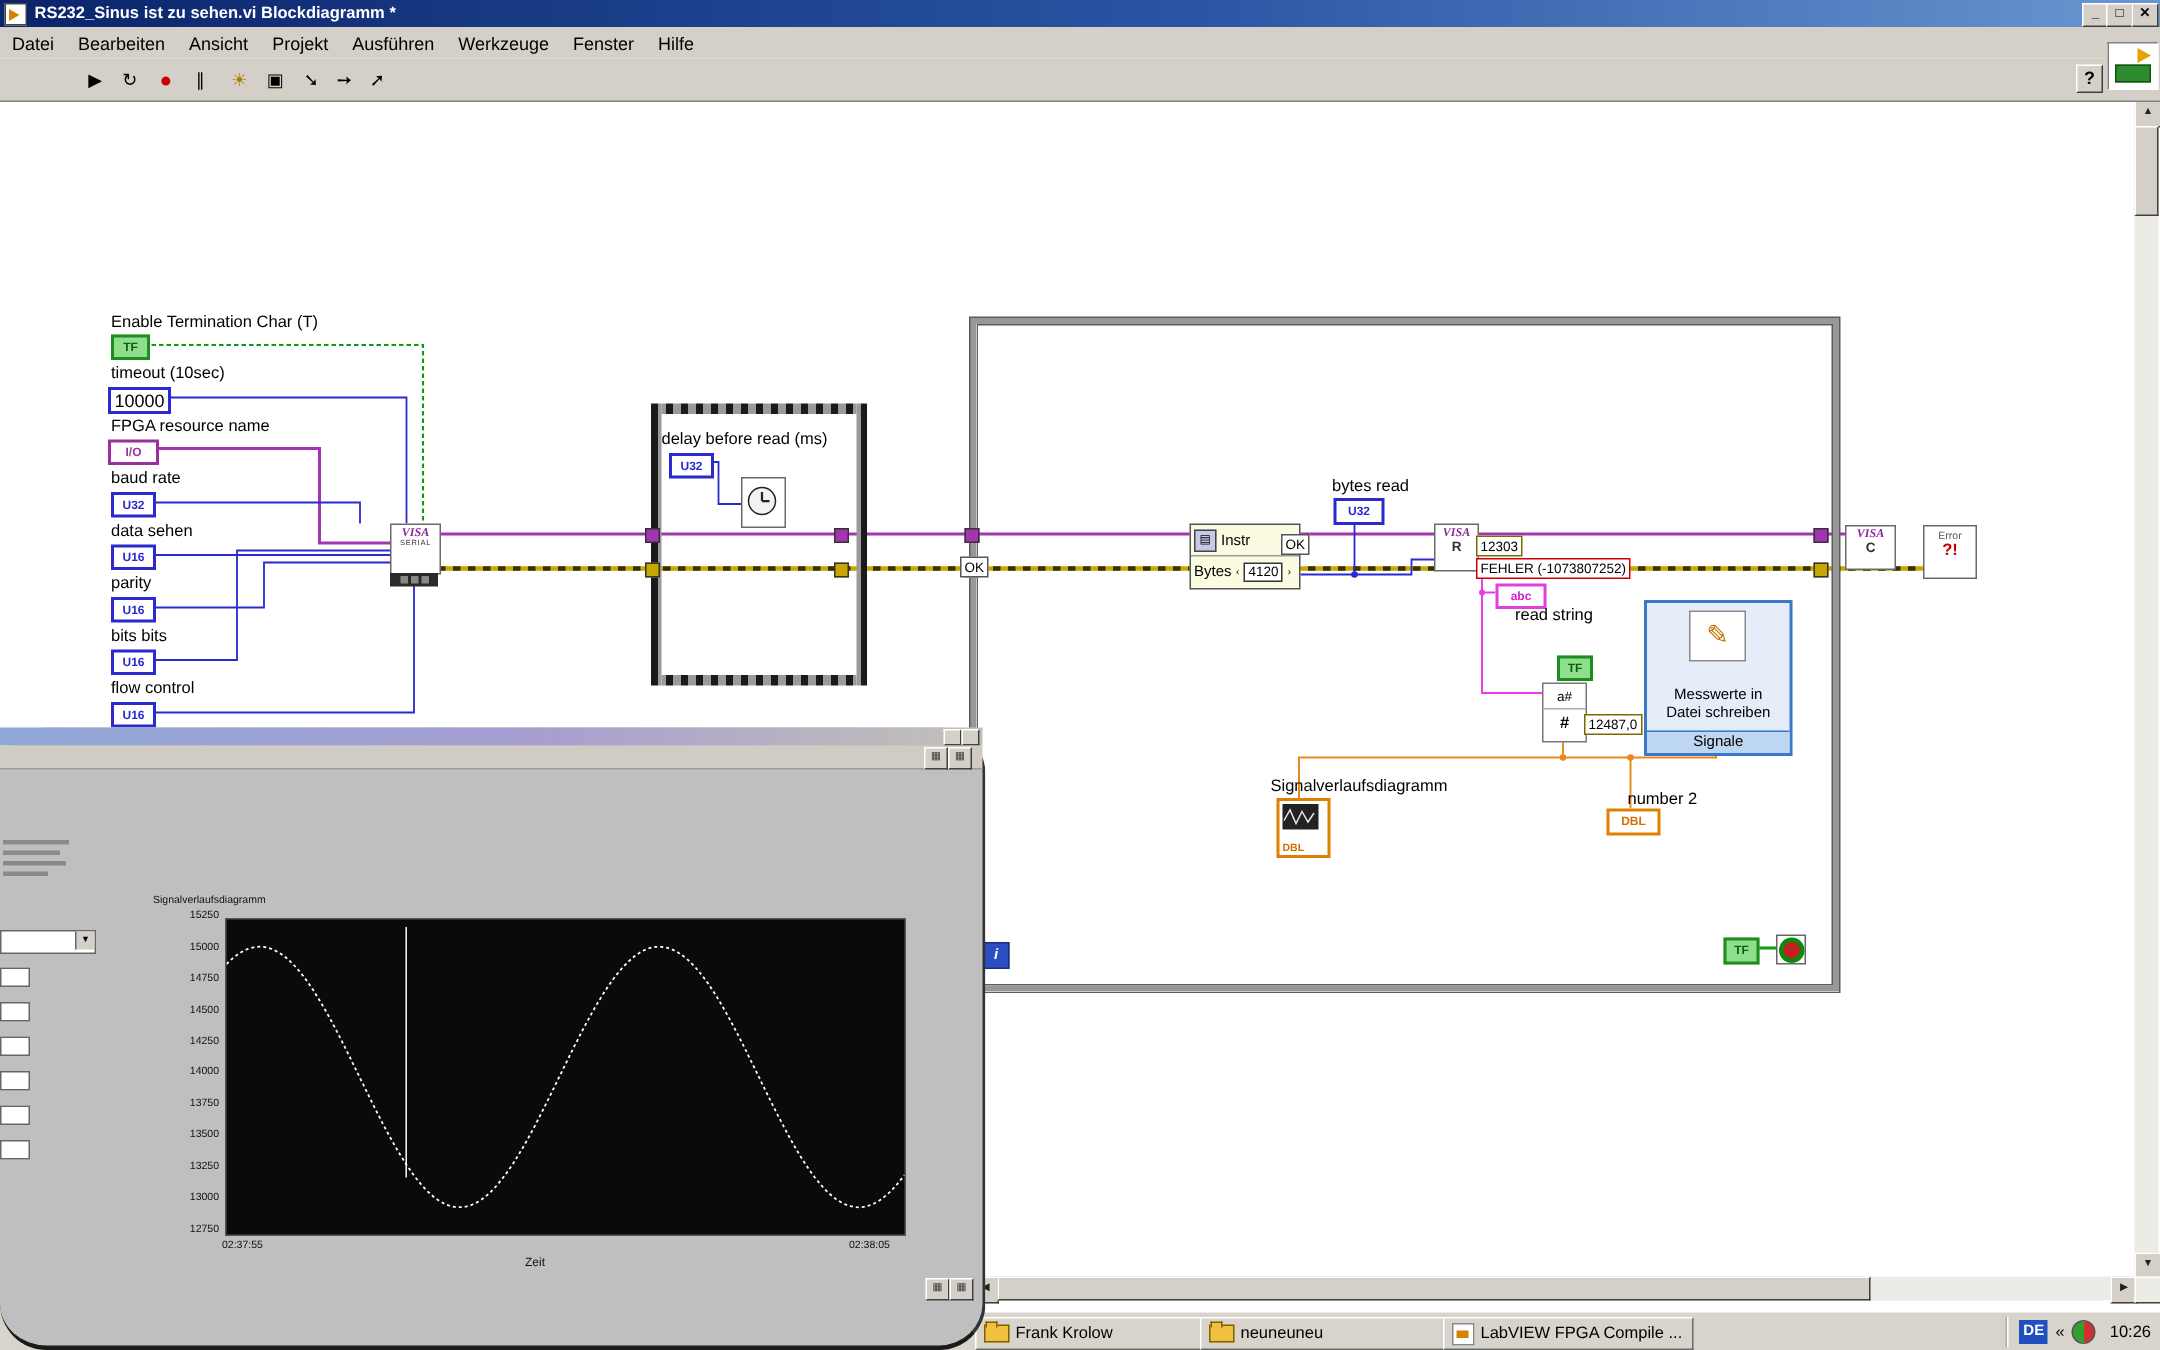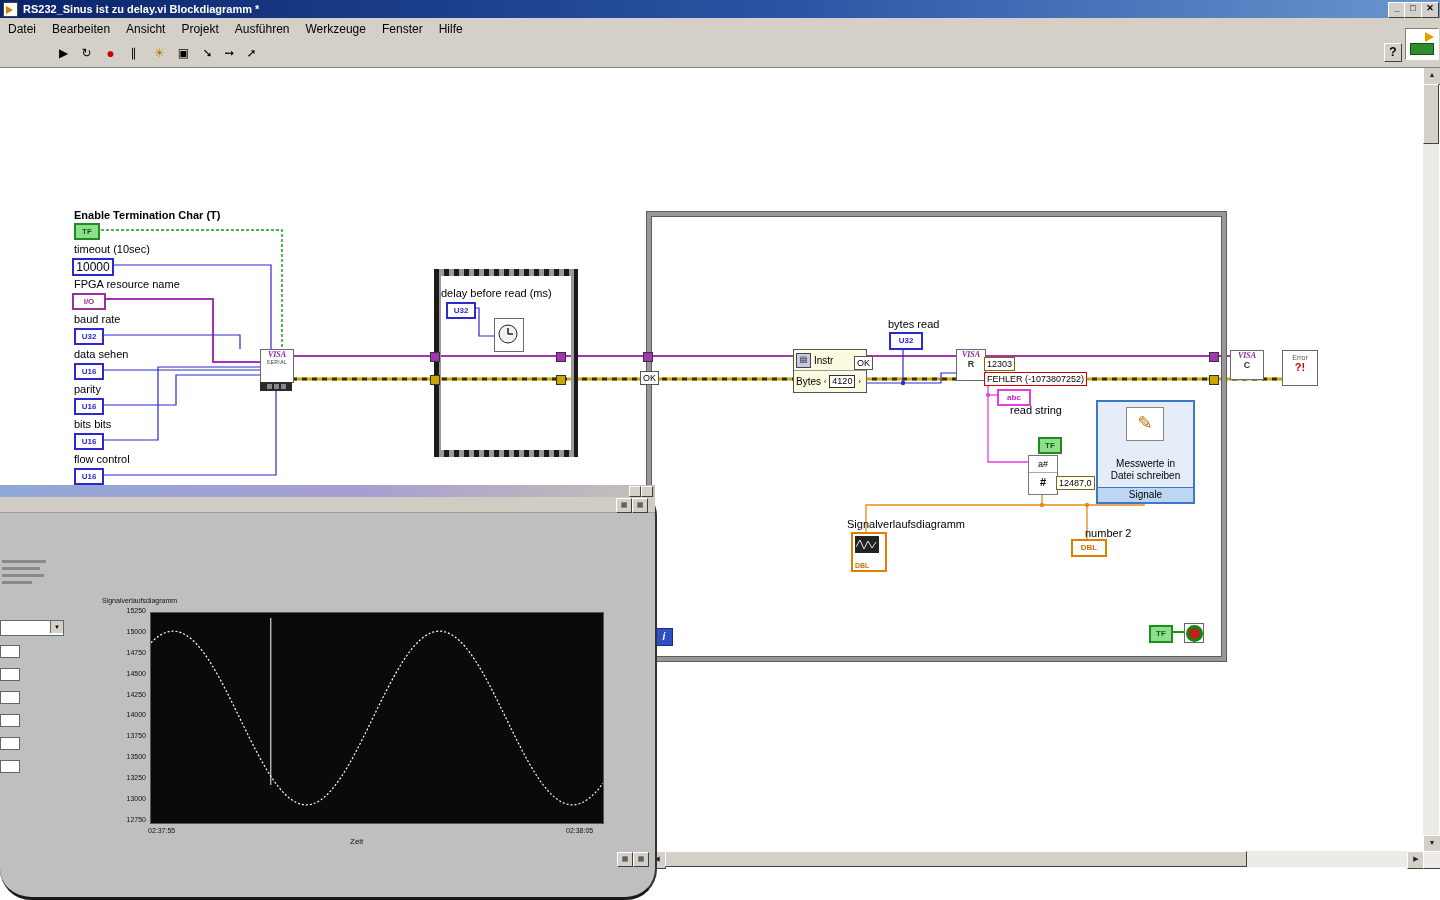--- a/index.html
+++ b/index.html
@@ -176,21 +176,21 @@
     <polyline class="w-orange" points="1042,505 1144,505 1144,501"></polyline>
     <polyline class="w-orange" points="1087,505 1087,539"></polyline>
     <polyline class="w-green-s" points="1169,632 1184,632"></polyline>
 
     <circle cx="903" cy="383" r="2.2" fill="#2a2ad0"></circle>
     <circle cx="988" cy="395" r="2" fill="#e83ce8"></circle>
     <circle cx="1042" cy="505" r="2.2" fill="#e8891a"></circle>
     <circle cx="1087" cy="505" r="2.2" fill="#e8891a"></circle>
   </svg>
 
-  <div class="lbl" style="left:74px;top:209px;font-weight:bold;">Enable Termination Char (T)</div>
+  <div class="lbl" style="left:74px;top:209px;">Enable Termination Char (T)</div>
   <div class="term tc-green" style="left:74px;top:223px;width:22px;height:13px;">TF</div>
 
   <div class="lbl" style="left:74px;top:243px;">timeout (10sec)</div>
   <div class="term tc-blue" style="left:72px;top:258px;width:38px;height:14px;font-size:12px;font-weight:normal;color:#000;">10000</div>
 
   <div class="lbl" style="left:74px;top:278px;">FPGA resource name</div>
   <div class="term tc-purple" style="left:72px;top:293px;width:30px;height:13px;">I/O</div>
 
   <div class="lbl" style="left:74px;top:313px;">baud rate</div>
   <div class="term tc-blue" style="left:74px;top:328px;width:26px;height:13px;">U32</div>
@@ -368,24 +368,44 @@
       </svg>
     </div>
     <div class="xend" style="left:148px;top:342px;">02:37:55</div>
     <div class="xend" style="left:566px;top:342px;">02:38:05</div>
     <div class="xlabel">Zeit</div>
 
     <div class="mini-btn" style="left:617px;top:367px;">▦</div>
     <div class="mini-btn" style="left:633px;top:367px;">▦</div>
   </div>
 
+  <div class="taskbar">
+    <div class="task-btn" style="left:650px;width:142px;">
+      <span class="folder"></span>
+      <span>Frank Krolow</span>
+    </div>
+    <div class="task-btn" style="left:800px;width:155px;">
+      <span class="folder"></span>
+      <span>neuneuneu</span>
+    </div>
+    <div class="task-btn" style="left:962px;width:155px;">
+      <span class="lv-ic"></span>
+      <span>LabVIEW FPGA Compile ...</span>
+    </div>
+    <div class="tray">
+      <div class="de-box">DE</div>
+      <div style="font-size:11px;">«</div>
+      <div class="tray-ic"></div>
+      <div class="clock">10:26</div>
+    </div>
+  </div>
 
   <div class="titlebar">
     <div class="app-icon"></div>
-    <div class="title-text">RS232_Sinus ist zu delay.vi Blockdiagramm *</div>
+    <div class="title-text">RS232_Sinus ist zu sehen.vi Blockdiagramm *</div>
     <div class="win-btn" style="right:34px;">_</div>
     <div class="win-btn" style="right:18px;">□</div>
     <div class="win-btn" style="right:1px;">✕</div>
   </div>
 
   <div class="menubar">
     <span class="menu-item">Datei</span>
     <span class="menu-item">Bearbeiten</span>
     <span class="menu-item">Ansicht</span>
     <span class="menu-item">Projekt</span>

